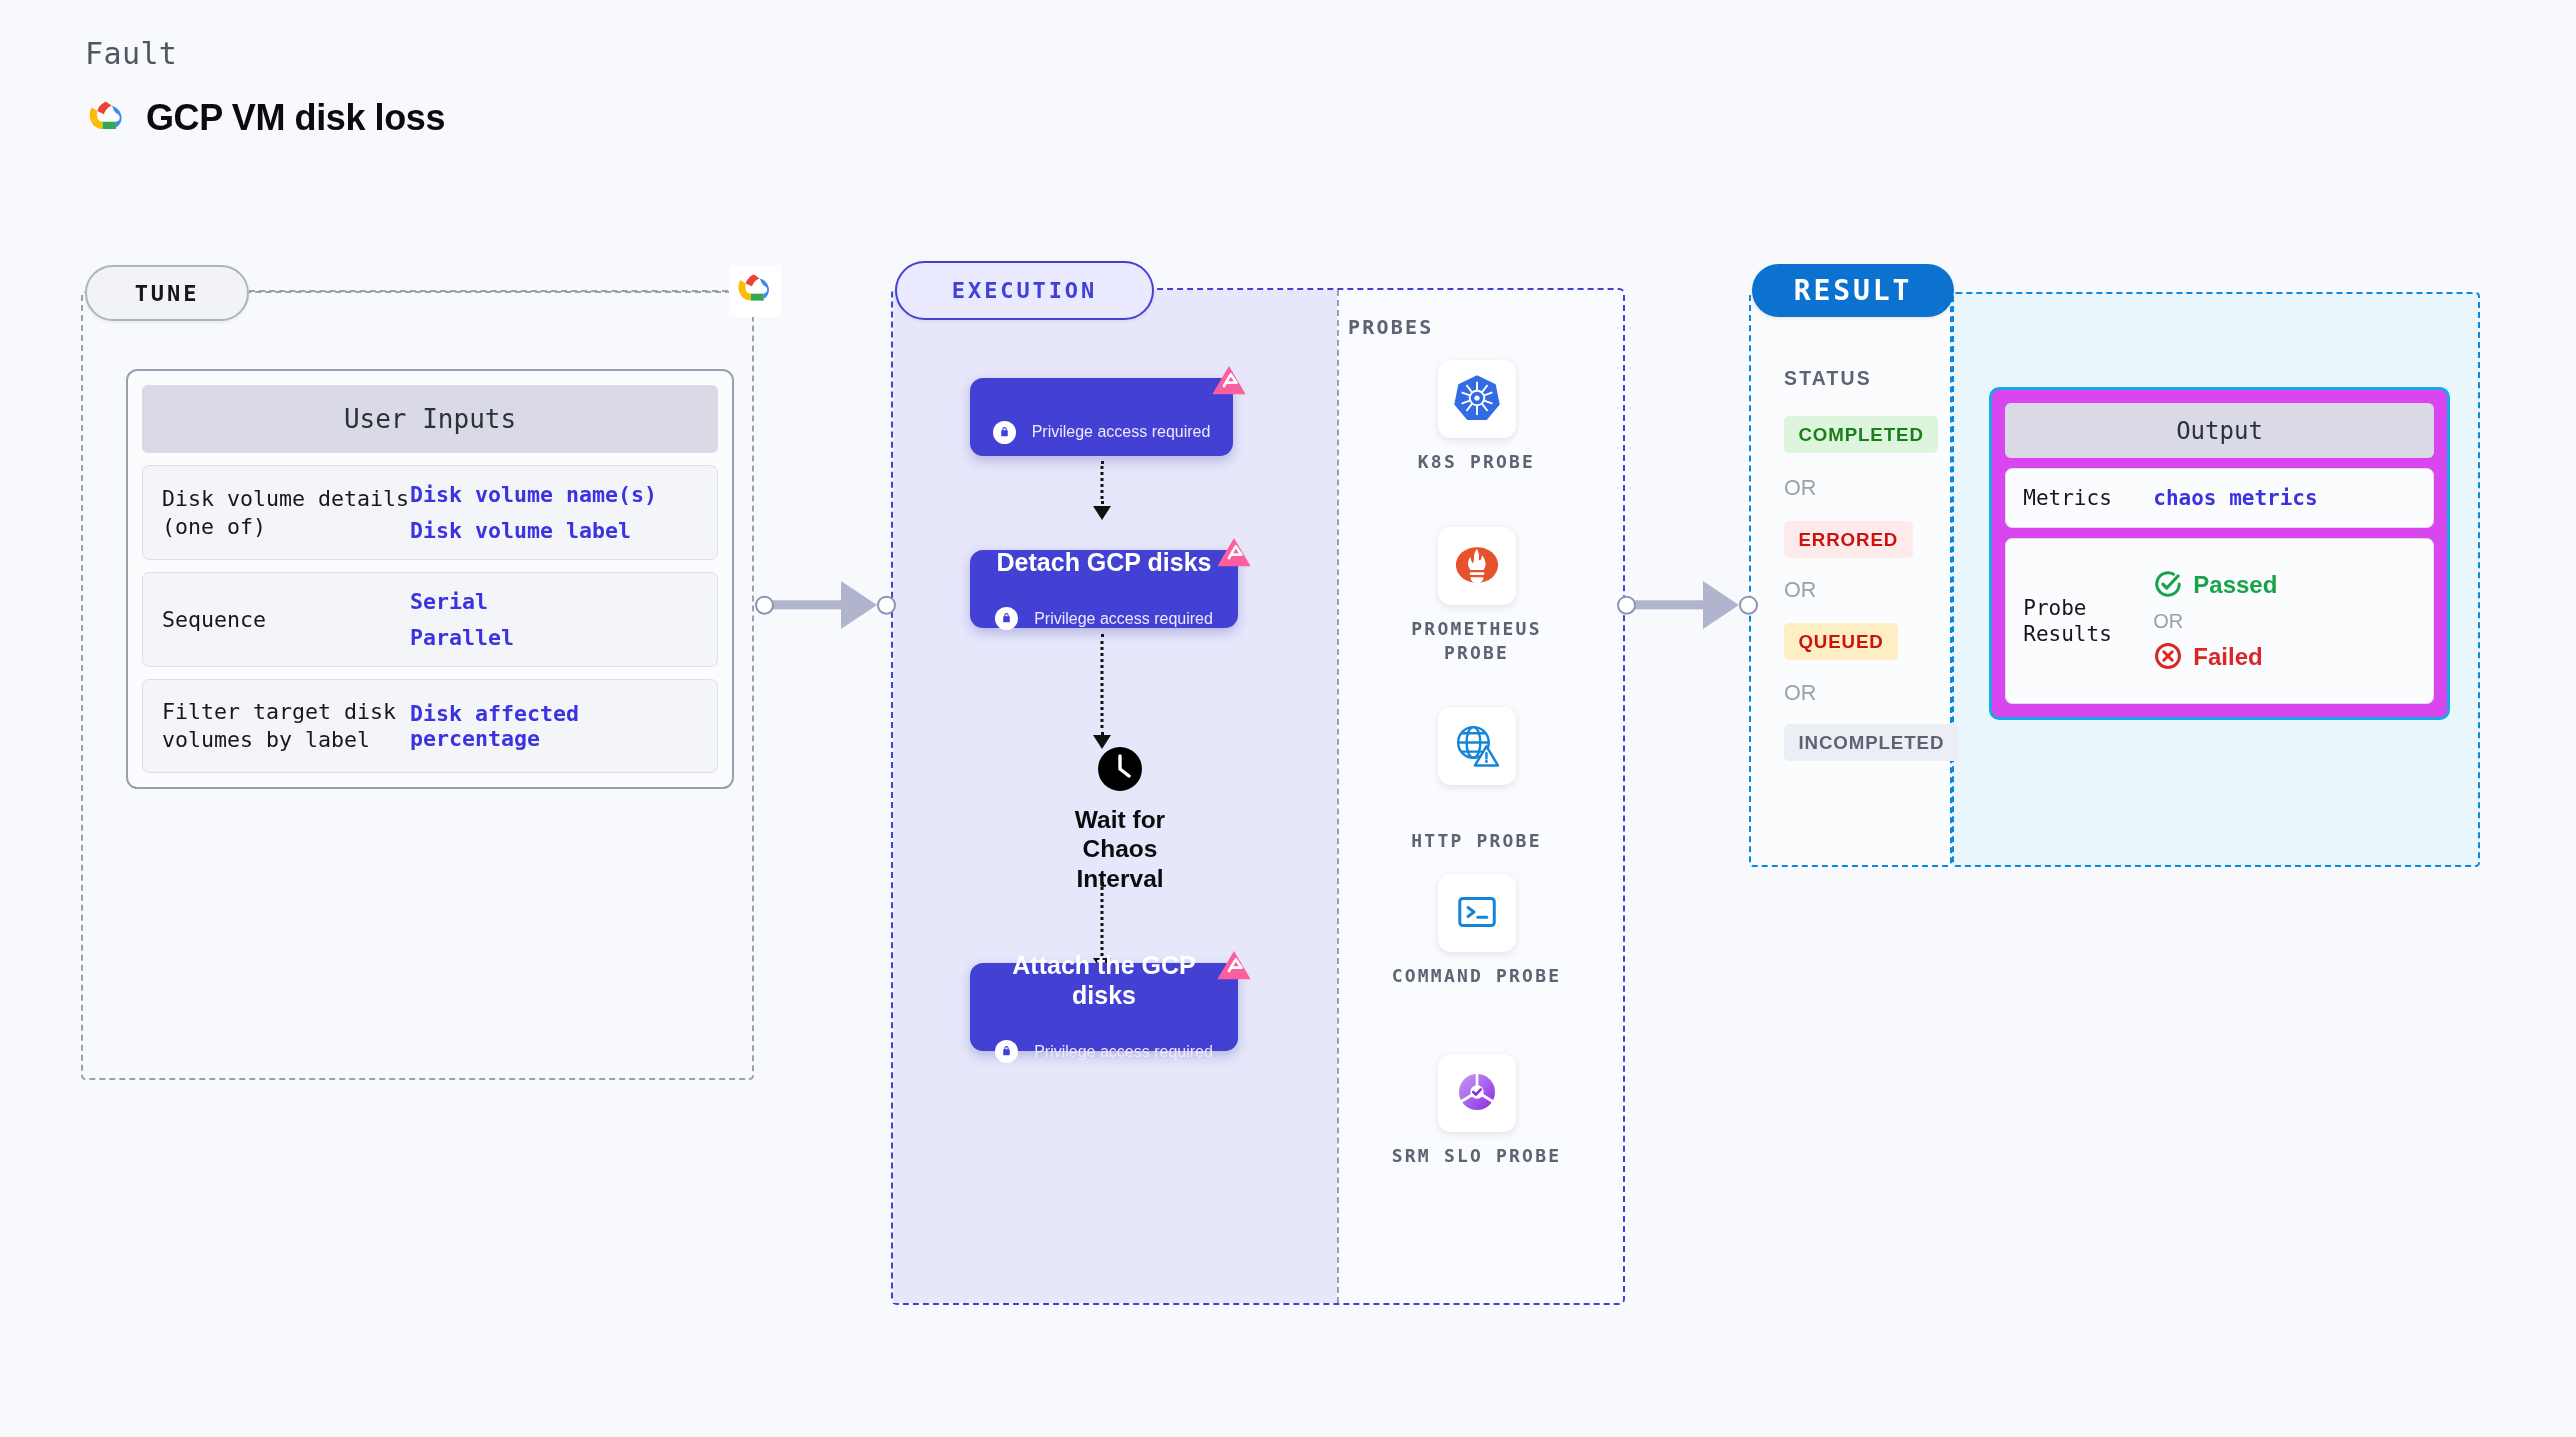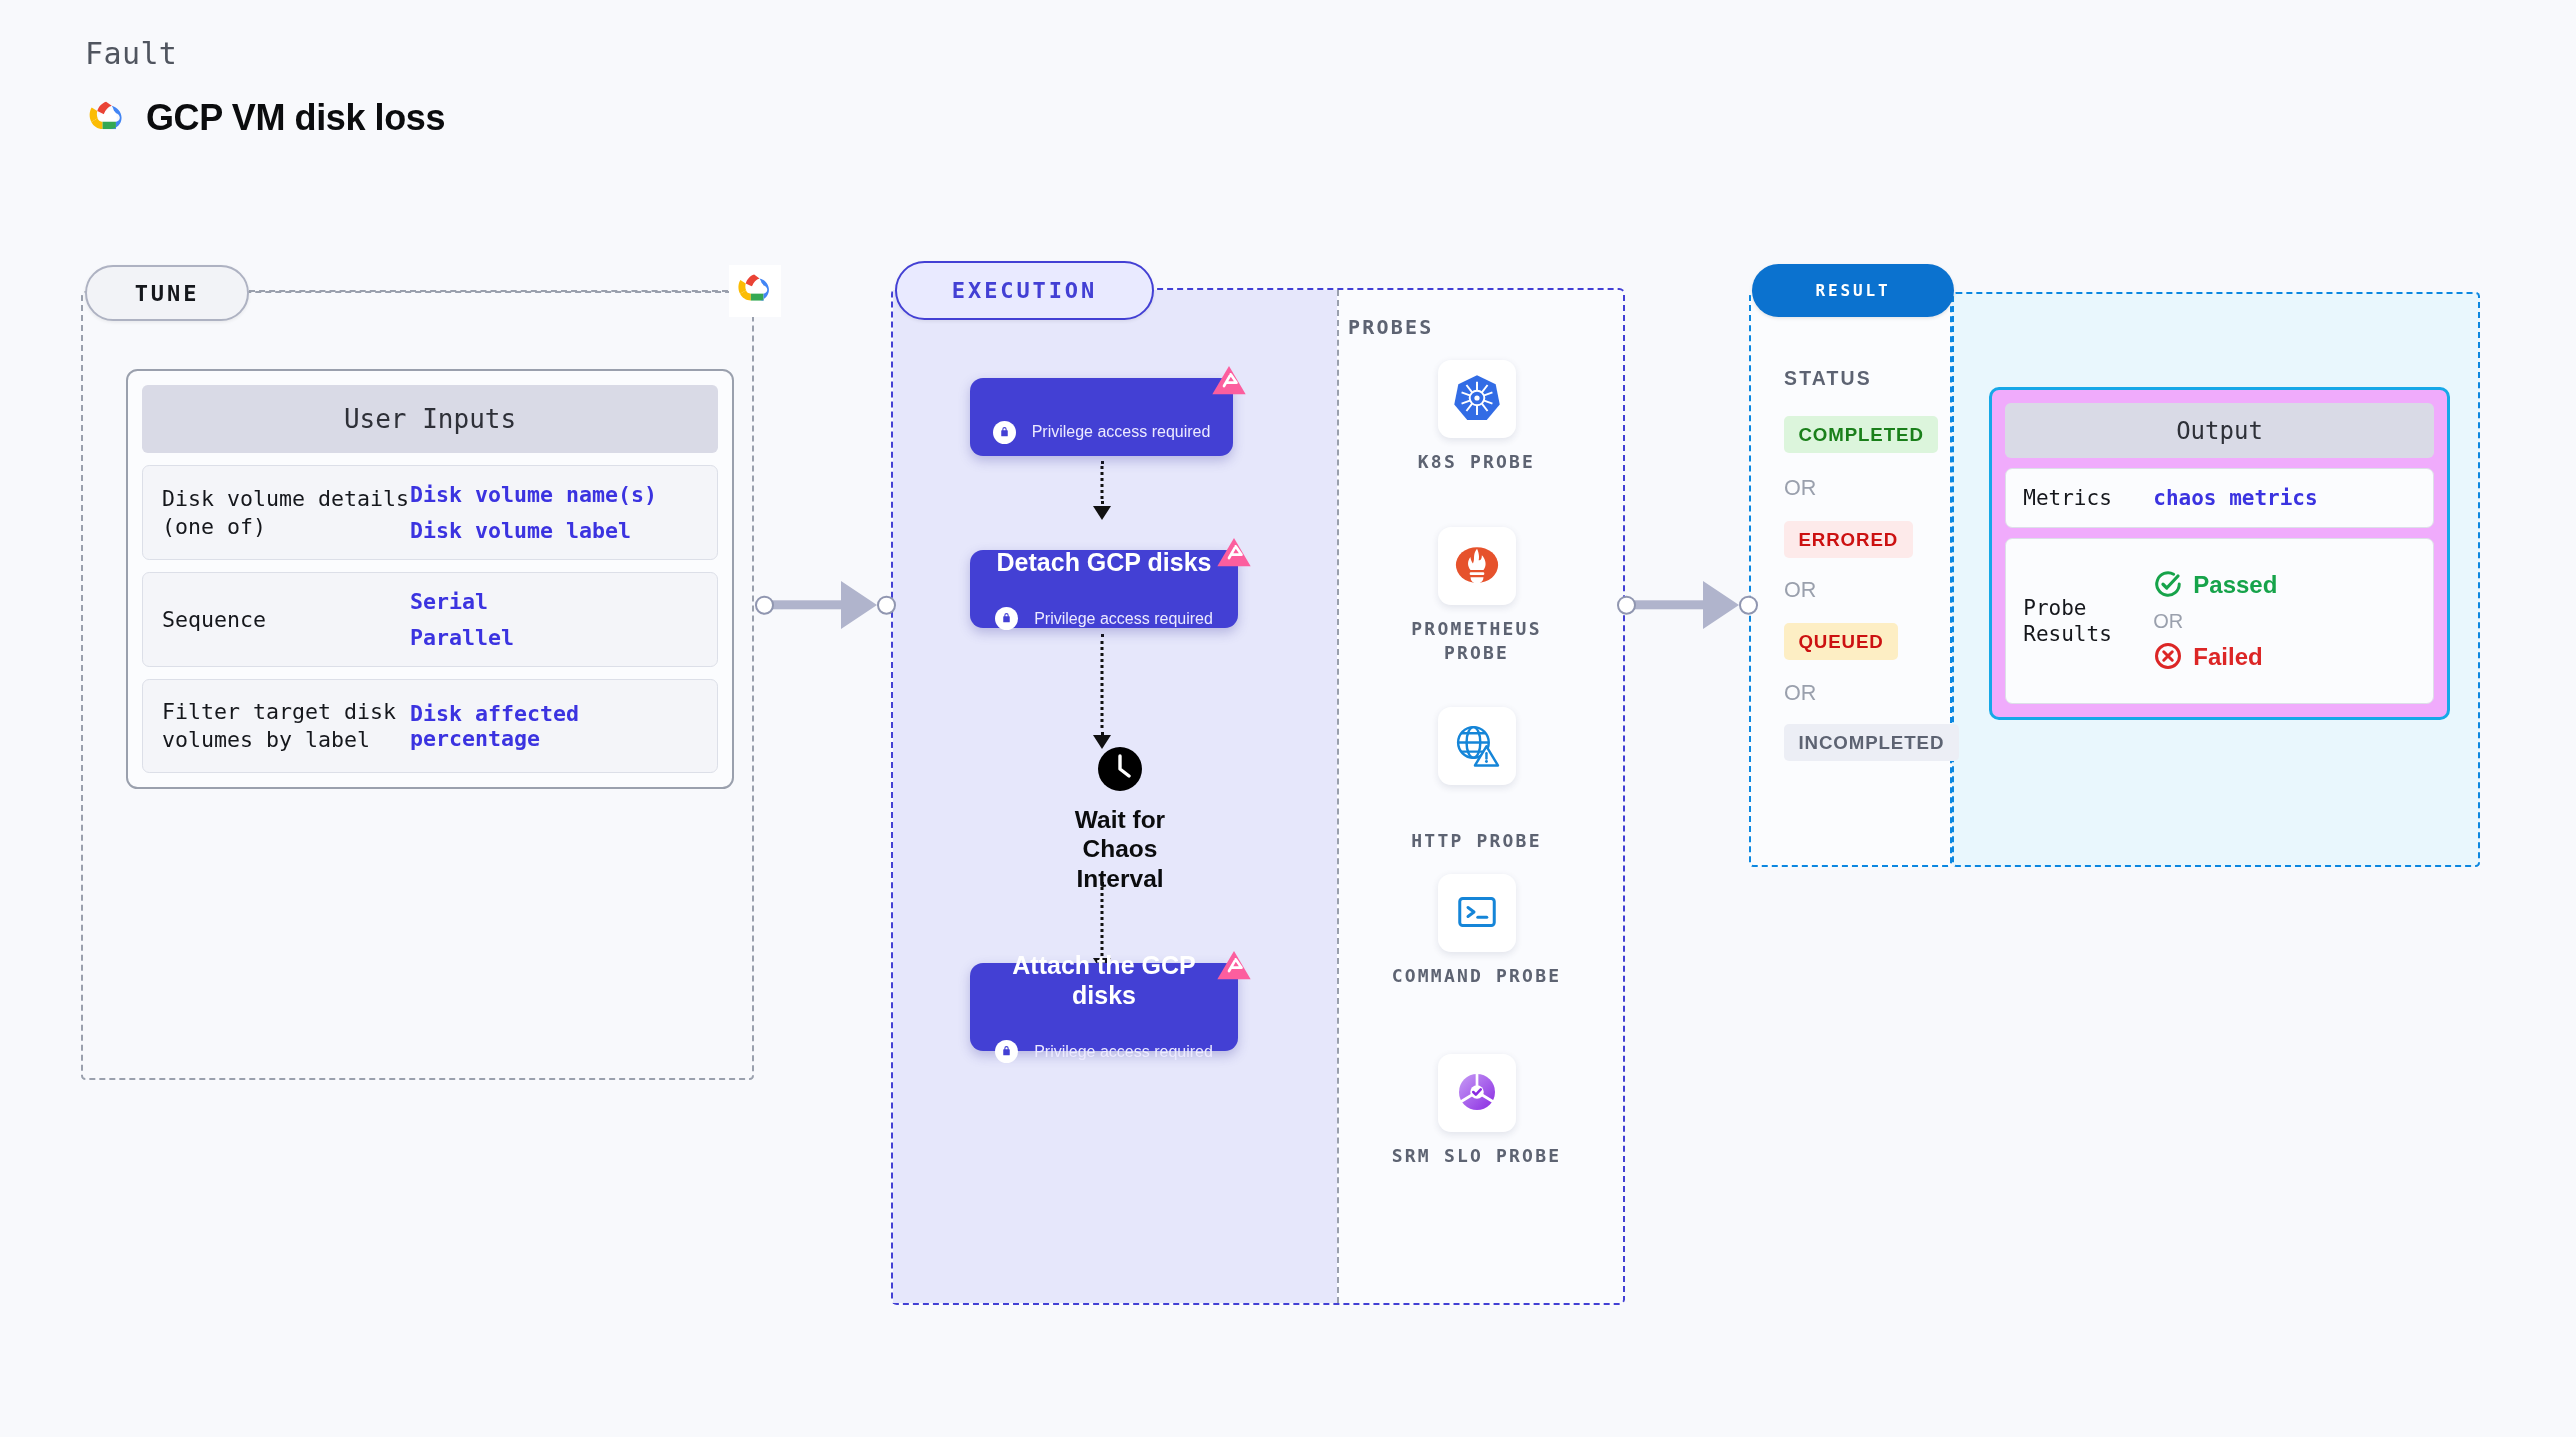--- a/index.html
+++ b/index.html
@@ -32,21 +32,21 @@
     background: #f2f3f7; border: 2.2px solid #aeb2c2; color: #15171c; font-size: 22px;
     box-shadow: 0 1.4px 3.6px rgba(0,0,0,.07);
   }
   #execution-pill {
     left: 895px; top: 261px; width: 259px; height: 59px;
     background: #e9eaff; border: 2.9px solid #4340d4; color: #4340d4; font-size: 22px;
     box-shadow: 0 1.4px 3.6px rgba(0,0,0,.07);
   }
   #result-pill {
     left: 1752px; top: 264px; width: 202px; height: 53px;
-    background: #0b72cf; border: none; color: #fff; font-size: 16px;
+    background: #0b72cf; border: none; color: #fff; font-size: 28px;
     box-shadow: 0 1.4px 3.6px rgba(0,0,0,.10);
   }
 
   
   #tune-panel {
     position: absolute; left: 81px; top: 291px; width: 673px; height: 789px;
     border: 2.2px dashed #9aa0ad; border-radius: 4.3px; background: transparent;
   }
   #tune-dash-line {
     position: absolute; left: 249px; top: 290px; width: 479px; height: 0;
@@ -190,21 +190,21 @@
     display: flex; align-items: center; border-radius: 5px;
     font-size: 18.7px; font-weight: bold; letter-spacing: 0.9px; z-index: 3;
   }
   .status-or {
     position: absolute; left: 1784px; font-size: 21.6px; color: #9aa0ad; z-index: 3;
   }
 
   
   #output-card {
     position: absolute; left: 1989px; top: 387px; width: 461px;
-    border: 3.6px solid #16a8e8; border-radius: 10px; background: #f0abfc; padding: 13px;
+    border: 3.6px solid #16a8e8; border-radius: 10px; background: #d946ef; padding: 13px;
     z-index: 3;
   }
   #output-header {
     background: #d9dae6; border-radius: 5.8px; height: 55px;
     display: flex; align-items: center; justify-content: center;
     font-family: "DejaVu Sans Mono", monospace; font-size: 24px; color: #2e3038;
   }
   .out-row {
     margin-top: 10px; border: 1.4px solid #dcdfe8; border-radius: 7.2px;
     background: #fbfcfe; display: flex; align-items: center; padding: 16px 17.3px;

